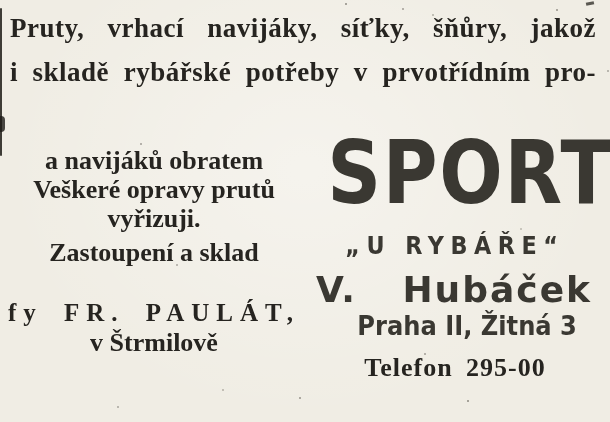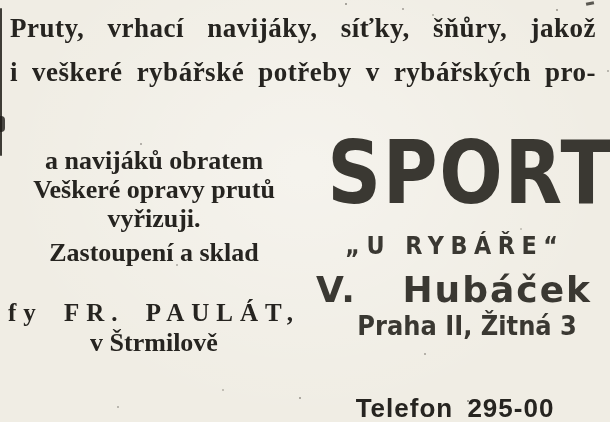--- a/index.html
+++ b/index.html
@@ -69,22 +69,22 @@
     font-size:36px;line-height:38px;letter-spacing:2px;
   }
   .address{
     position:absolute;left:12px;top:308px;width:306px;
     font-size:26px;line-height:36px;
   }
   .address .squeeze{display:inline-block;transform:scaleX(.93);transform-origin:50% 50%;}
   .phone{
     position:absolute;left:0;top:353px;width:306px;
     color:var(--ink);
-    font-family:Liberation Sans, sans-serif;font-weight:700;
-    font-size:26px;line-height:30px;letter-spacing:1px;word-spacing:6px;margin-top:40px;
+    font-family:Liberation Serif, serif;font-weight:700;
+    font-size:26px;line-height:30px;letter-spacing:1px;word-spacing:6px;
   }
 
   
   .edge-bar{
     position:absolute;left:0;top:8px;width:2px;height:148px;
     background:rgba(30,28,24,.85);border-radius:1px;
   }
   .edge-blob{
     position:absolute;left:0;top:116px;width:5px;height:16px;
     background:rgba(30,28,24,.8);border-radius:0 4px 4px 0;
@@ -111,21 +111,21 @@
       222px 389px 0 0 rgba(62,58,50,.35);
   }
 </style>
 </head>
 <body>
 
 <div class="ad">
 
   <div class="headline">
     <div class="headline-line">Pruty, vrhací navijáky, síťky, šňůry, jakož</div>
-    <div class="headline-line">i veškeré rybářské potřeby v rybářských pro-</div>
+    <div class="headline-line">i skladě rybářské potřeby v prvotřídním pro-</div>
   </div>
 
   <div class="left-col">
     <div class="repairs">
       <div>a navijáků obratem</div>
       <div>Veškeré opravy prutů</div>
       <div>vyřizuji.</div>
     </div>
     <div class="representation">
       <div>Zastoupení a sklad</div>

